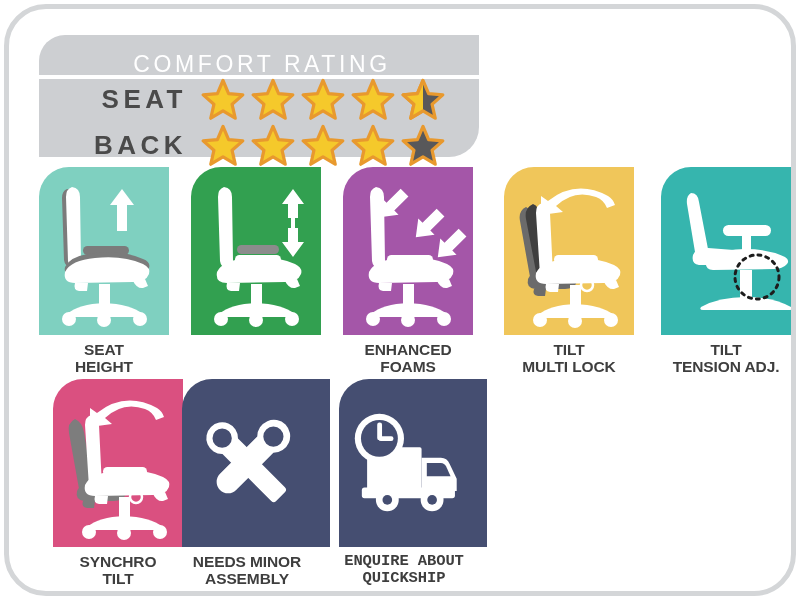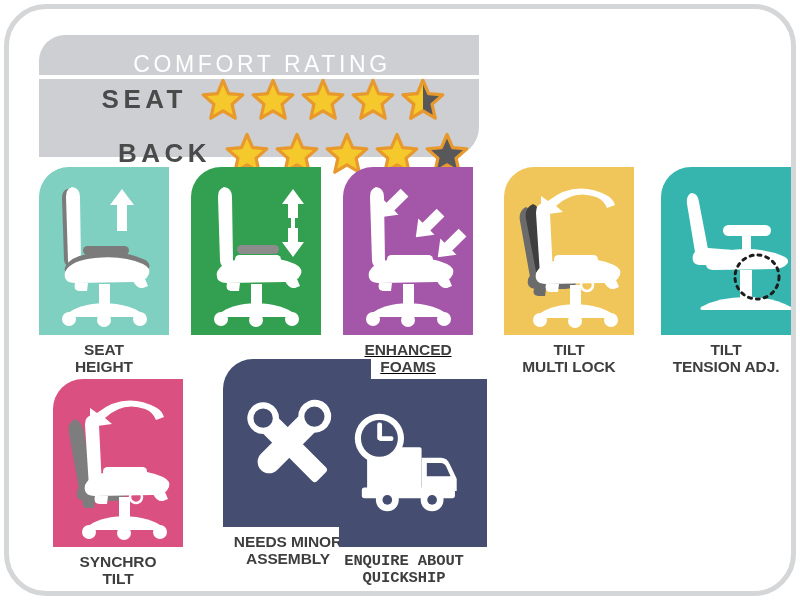--- a/index.html
+++ b/index.html
@@ -49,21 +49,21 @@
     background: #cdcfd2;
     border-bottom-right-radius: 30px;
   }
   .rating-row {
     position: absolute;
     left: 0;
     width: 440px; height: 36px;
     display: flex; align-items: center;
   }
   .rating-row.seat { top: 2px; }
-  .rating-row.back { top: 56px; margin-left: 24px; }
+  .rating-row.back { top: 48px; }
   .rating-label {
     width: 162px;
     text-align: right;
     padding-right: 14px;
     font-size: 26px;
     font-weight: 700;
     letter-spacing: 4.5px;
     color: #4a4a4a;
   }
   .stars { display: flex; align-items: center; gap: 6px; }
@@ -220,21 +220,21 @@
           <circle cx="65" cy="153" r="7"></circle>
           <circle cx="101" cy="152" r="7"></circle>
           <path d="M102 22 l11 15 l-6 0 l0 14 l-10 0 l0 -14 l-6 0 z"></path>
           <path d="M102 90 l11 -15 l-6 0 l0 -14 l-10 0 l0 14 l-6 0 z"></path>
           <rect x="100" y="50" width="4" height="14"></rect>
         </g>
       </svg>
     </div>
   </div>
 
-  <div class="tile" style="left:334px; top:158px;text-decoration:underline;">
+  <div class="tile" style="left:334px; top:158px;">
     <div class="tile-art" style="background:#A456A8;">
       <svg viewBox="0 0 130 168">
         <g fill="#ffffff">
           <path d="M33 20 q-6 2 -6 10 l2 64 q1 7 7 7 q6 0 6-7 l-1-64 q0-9 -8-10 z"></path>
           <rect x="44" y="88" width="46" height="9" rx="4.5"></rect>
           <rect x="62" y="93" width="8" height="22"></rect>
           <path d="M26 105 q6 -12 30 -14 q28 -3 48 6 q8 4 6 10 q-3 8 -16 8 l-58 1 q-12 0 -10 -11 z"></path>
           <path d="M36 116 q-2 7 4 8 l8 0 l1 -8 z"></path>
           <path d="M94 114 q4 8 10 7 l5 -2 l-3 -7 z"></path>
           <rect x="60" y="117" width="11" height="22"></rect>
@@ -329,21 +329,21 @@
             <path d="M44 34 q28 -22 60 -5 q5 3 7 9 l-8 3 q-3 -8 -11 -11 q-22 -8 -40 9 l7 6 l-22 3 l0 -19 z"></path>
           </g>
           <circle cx="83" cy="118" r="6" fill="none" stroke="#ffffff" stroke-width="2.5"></circle>
         </g>
       </svg>
     </div>
     <div class="tile-label">SYNCHRO
 TILT</div>
   </div>
 
-  <div class="tile wide" style="left:173px; top:350px;margin-left:41px;">
+  <div class="tile wide" style="left:173px; top:370px;">
     <div class="tile-art" style="width:148px; background:#454E71;">
       <svg viewBox="0 0 148 168">
         <g fill="#ffffff">
 
           <g transform="rotate(45 74 84)">
             <path d="M74 22 a19 19 0 0 0 -13 32.5 l0 60 a13 13 0 0 0 26 0 l0 -60 a19 19 0 0 0 -13 -32.5 z
                      M74 30 a11.5 11.5 0 1 1 0 23 a11.5 11.5 0 0 1 0 -23 z"></path>
           </g>
 
           <g transform="rotate(-45 74 84)">

